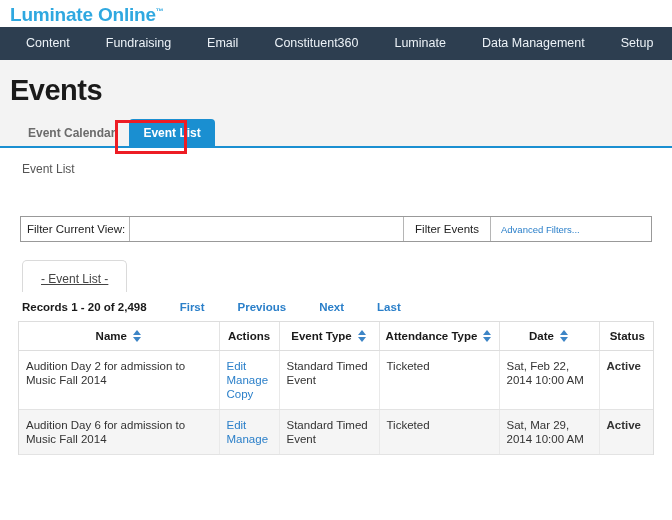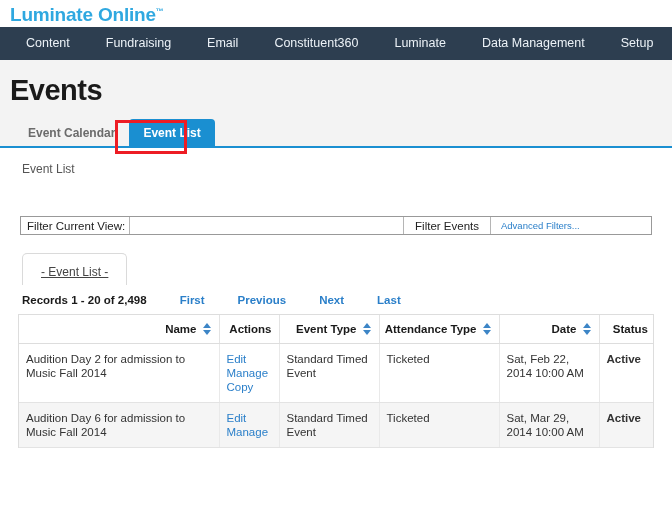--- a/index.html
+++ b/index.html
@@ -120,21 +120,21 @@
     border: none;
     border-radius: 4px;
     cursor: pointer;
     font-family: "Liberation Sans", sans-serif;
   }
 
   
   .filter-bar {
     margin: 40px 20px 0 20px;
     border: 1px solid #999999;
-    height: 19px;
+    height: 26px;
     display: flex;
     align-items: stretch;
     background: #ffffff;
   }
   .filter-label {
     font-size: 11.5px;
     color: #222222;
     display: flex;
     align-items: center;
     padding: 0 4px 0 6px;
@@ -234,21 +234,21 @@
     font-weight: bold;
     color: #1a1a1a;
     text-align: left;
     padding: 8px 7px 8px 7px;
     border-right: 1px solid #e3e3e3;
     border-bottom: 1px solid #dddddd;
     vertical-align: middle;
     white-space: nowrap;
   }
   table.evt th:last-child { border-right: none; }
-  .th-inner { display: flex; align-items: center; justify-content: flex-end; }
+  .th-inner { display: flex; align-items: center; justify-content: center; }
   .sort-icon {
     display: inline-block;
     width: 9px;
     height: 12px;
     position: relative;
     flex: 0 0 auto;
     margin-left: 6px;
     cursor: pointer;
   }
   .sort-icon::before, .sort-icon::after {

